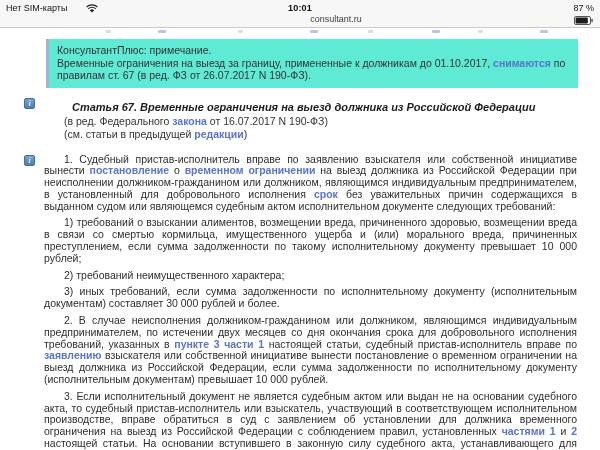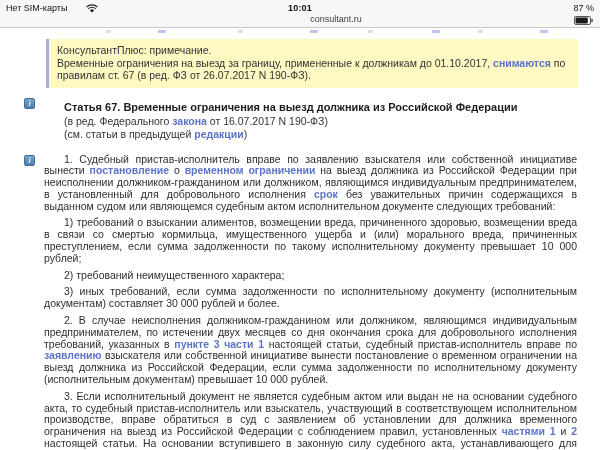--- a/index.html
+++ b/index.html
@@ -17,28 +17,28 @@
   .sb-time{position:absolute;left:0;top:3px;width:100%;text-align:center;font-weight:700;letter-spacing:.2px;}
   .sb-right{position:absolute;right:6px;top:3px;display:flex;align-items:center;gap:3px;flex-direction:column;}
   .sb-url{position:absolute;left:0;top:14px;width:100%;text-align:center;color:#3c3c3e;font-size:9px;margin-left:36px;}
   .wifi-svg,.batt-svg{display:block;}
   
   .clipped-row{position:relative;height:7px;overflow:hidden;}
   .clipped-row .frag{position:absolute;top:2px;width:8px;height:3px;background:#8a90d2;opacity:.55;border-radius:1px;}
   .clipped-row .frag.g{background:#b9b9c4;opacity:.5;width:5px;}
   
   .note{
-    margin:4px 22px 0 46px;background:#fef9c3;border-left:3px solid #a9b0d6;
+    margin:4px 22px 0 46px;background:#5eead4;border-left:3px solid #a9b0d6;
     padding:5px 9px 6px 8px;font-size:10.5px;line-height:12.5px;color:#333;
   }
   
   .article{margin:0 23px 0 44px;position:relative;}
   .title-row{position:relative;margin-top:9px;padding-left:20px;}
   .title-row h1{
-    margin:0;font-size:11px;font-weight:700;color:#1c1c1c;line-height:13px;display:inline;
+    margin:8px;font-size:11px;font-weight:700;color:#1c1c1c;line-height:13px;display:inline;font-style:italic;
   }
   .sub{padding-left:20px;font-size:10.5px;line-height:13px;color:#333;}
   .sub:first-of-type{margin-top:3px;}
   .paras{margin-top:13px;font-size:10.5px;line-height:11.8px;}
   .paras p{margin:0 0 5px 0;text-align:justify;text-indent:20px;position:relative;}
   .paras p:last-child{margin-bottom:0;}
   .lnk{color:#5b73c8;text-decoration:none;cursor:pointer;font-weight:bold;}
   
   .info-ico{
     position:absolute;left:-20px;top:0;width:11px;height:11px;border-radius:2px;

